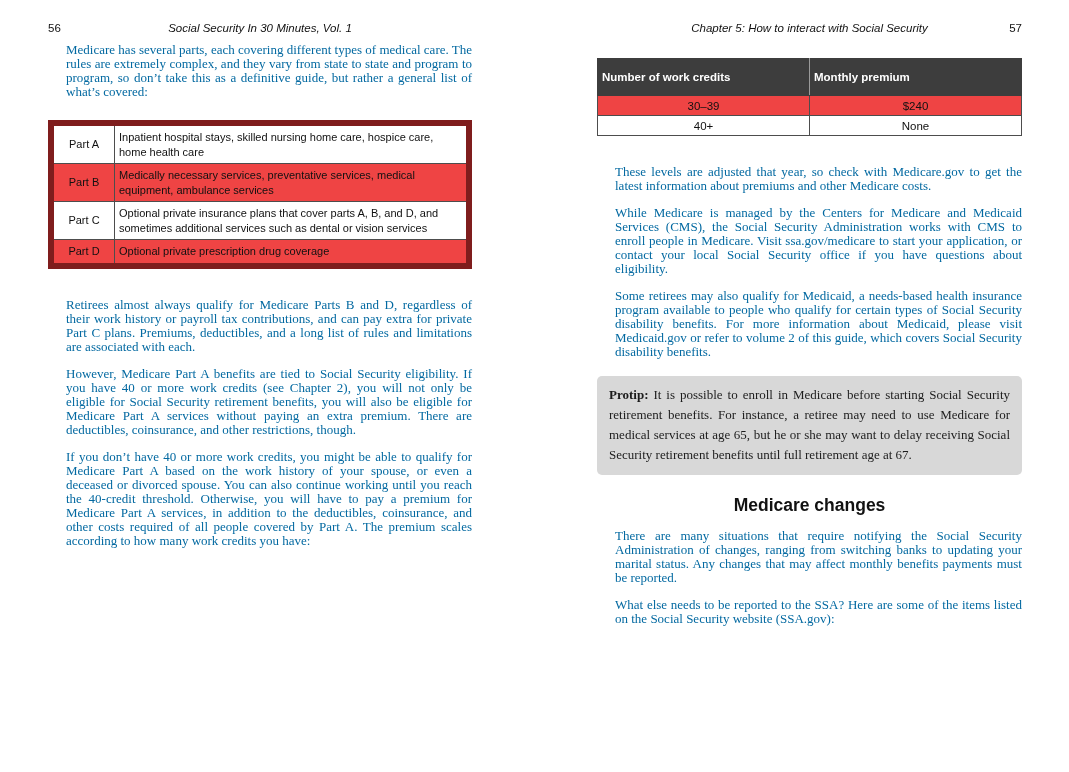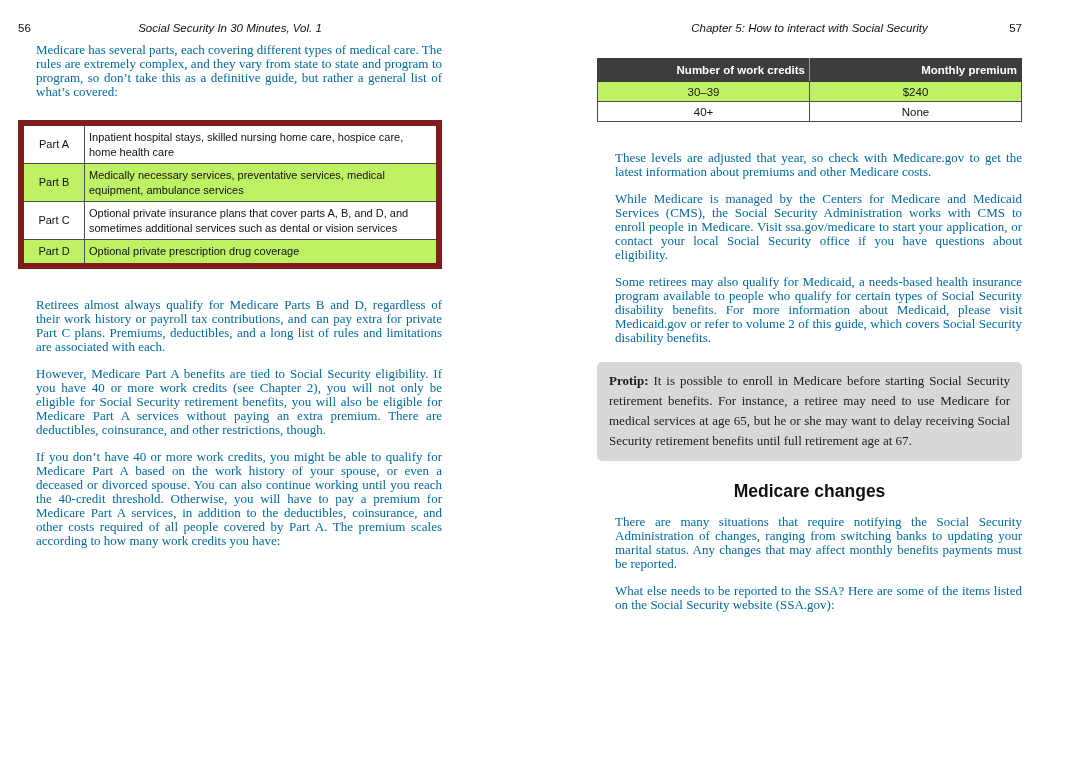--- a/index.html
+++ b/index.html
@@ -11,21 +11,21 @@
     width: 1069px;
     height: 772px;
     position: relative;
     overflow: hidden;
     color: #1c1c1c;
   }
   .page {
     position: absolute;
     top: 0;
   }
-  .page-left  { left: 18px;  width: 424px; }
+  .page-left  { left: 48px;  width: 424px; }
   .page-right { left: 597px; width: 425px; }
 
   .running-header {
     display: flex;
     align-items: baseline;
     margin-top: 22px;
     font-family: "Liberation Sans", sans-serif;
     font-size: 11.5px;
     color: #111;
   }
@@ -59,39 +59,39 @@
   .parts-table td {
     border: 1px solid #4d4d4d;
     padding: 4px 4px;
     line-height: 14.5px;
   }
   .parts-table td.part-label {
     width: 56px;
     text-align: center;
     padding: 4px 2px;
   }
-  tr.stripe td { background: #bef264; }
+  tr.stripe td { background: #ef4444; }
 
   
   .premium-table {
     width: 100%;
     margin-top: 24px;
     border: 1px solid #4d4d4d;
     font-family: "Liberation Sans", sans-serif;
     font-size: 11.5px;
     color: #111;
   }
   .premium-table th {
     background: #3d3d3d;
     color: #ffffff;
     font-weight: bold;
-    padding: 5px 4px;
+    padding: 12px 4px;
     border: 1px solid #3d3d3d;
     border-right: 1px solid #9a9a9a;
-    text-align: right;
+    text-align: left;
   }
   .premium-table th:last-child { border-right: 1px solid #3d3d3d; }
   .premium-table td {
     border: 1px solid #4d4d4d;
     padding: 3.5px 4px;
     text-align: center;
     width: 50%;
   }
 
   

